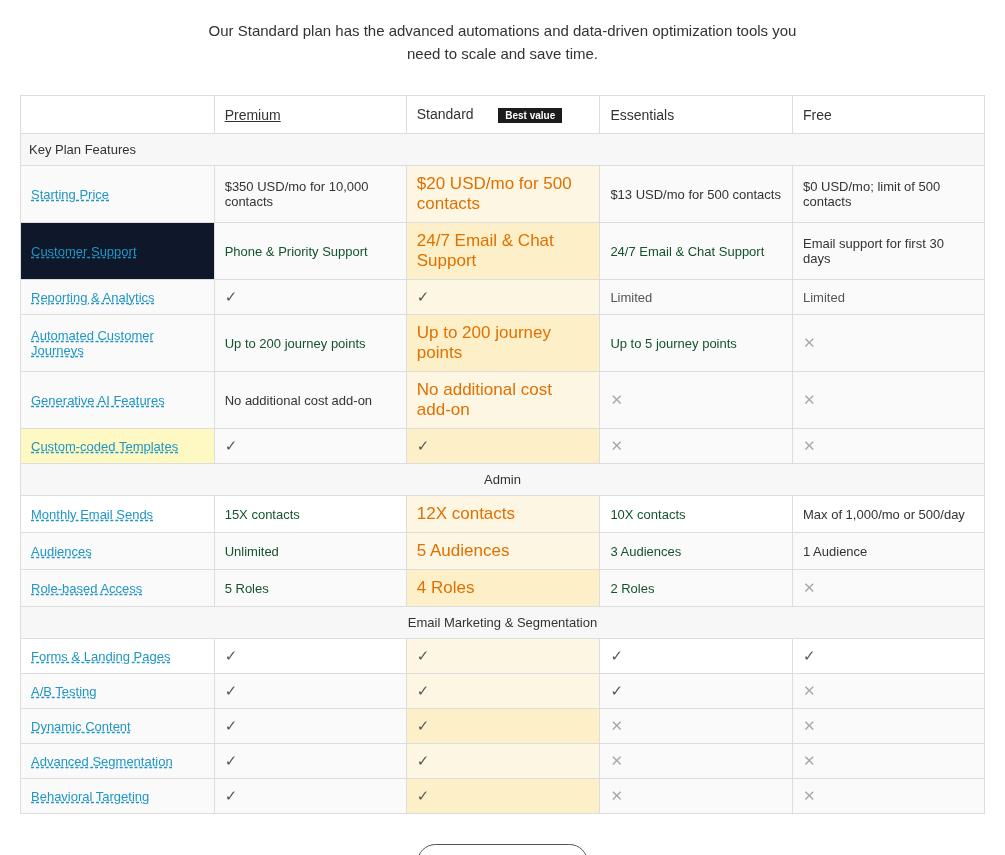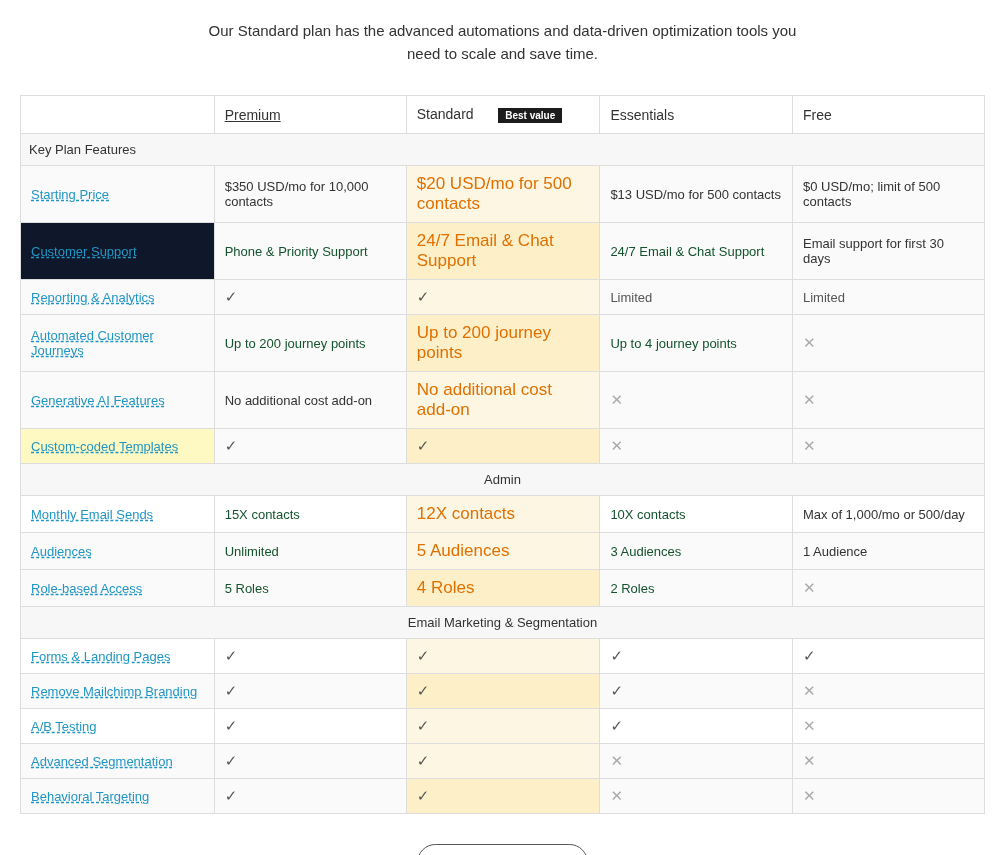--- a/index.html
+++ b/index.html
@@ -211,21 +211,21 @@
         <td class="col-standard" style="background:#fdf6e3;"><span class="check-mark">✓</span></td>
         <td class="col-essentials" style=""><span class="limited-text">Limited</span></td>
         <td class="col-free" style=""><span class="limited-text">Limited</span></td>
       </tr>
       <tr class="feature-row">
         <td class="col-feature" style="background:#fafafa;">
           <a class="feature-link dashed">Automated Customer Journeys</a>
         </td>
         <td class="col-premium" style="background:#fafafa;"><span class="blue-text">Up to 200 journey points</span></td>
         <td class="col-standard" style="background:#fdf0c8;"><span class="orange-text">Up to 200 journey points</span></td>
-        <td class="col-essentials" style="background:#fafafa;"><span class="blue-text">Up to 4 journey points</span></td>
+        <td class="col-essentials" style="background:#fafafa;"><span class="blue-text">Up to 5 journey points</span></td>
         <td class="col-free" style="background:#fafafa;"><span class="x-mark">✕</span></td>
       </tr>
       <tr class="feature-row">
         <td class="col-feature" style="">
           <a class="feature-link dashed">Generative AI Features</a>
         </td>
         <td class="col-premium" style=""><span>No additional cost add-on</span></td>
         <td class="col-standard" style="background:#fdf6e3;"><span class="orange-text">No additional cost add-on</span></td>
         <td class="col-essentials" style=""><span class="x-mark">✕</span></td>
         <td class="col-free" style=""><span class="x-mark">✕</span></td>
@@ -275,38 +275,38 @@
       <tr class="feature-row">
         <td class="col-feature" style="">
           <a class="feature-link dashed">Forms &amp; Landing Pages</a>
         </td>
         <td class="col-premium" style=""><span class="check-mark">✓</span></td>
         <td class="col-standard" style="background:#fdf6e3;"><span class="check-mark">✓</span></td>
         <td class="col-essentials" style=""><span class="check-mark">✓</span></td>
         <td class="col-free" style=""><span class="check-mark">✓</span></td>
       </tr>
       <tr class="feature-row">
-        <td class="col-feature" style="background:#fafafa;">
-          <a class="feature-link dashed">Remove Mailchimp Branding</a>
-        </td>
-        <td class="col-premium" style="background:#fafafa;"><span class="check-mark">✓</span></td>
-        <td class="col-standard" style="background:#fdf0c8;"><span class="check-mark">✓</span></td>
-        <td class="col-essentials" style="background:#fafafa;"><span class="check-mark">✓</span></td>
-        <td class="col-free" style="background:#fafafa;"><span class="x-mark">✕</span></td>
-      </tr>
-      <tr class="feature-row">
         <td class="col-feature" style="">
           <a class="feature-link dashed">A/B Testing</a>
         </td>
         <td class="col-premium" style=""><span class="check-mark">✓</span></td>
         <td class="col-standard" style="background:#fdf6e3;"><span class="check-mark">✓</span></td>
         <td class="col-essentials" style=""><span class="check-mark">✓</span></td>
         <td class="col-free" style=""><span class="x-mark">✕</span></td>
       </tr>
       <tr class="feature-row">
+        <td class="col-feature" style="background:#fafafa;">
+          <a class="feature-link dashed">Dynamic Content</a>
+        </td>
+        <td class="col-premium" style="background:#fafafa;"><span class="check-mark">✓</span></td>
+        <td class="col-standard" style="background:#fdf0c8;"><span class="check-mark">✓</span></td>
+        <td class="col-essentials" style="background:#fafafa;"><span class="x-mark">✕</span></td>
+        <td class="col-free" style="background:#fafafa;"><span class="x-mark">✕</span></td>
+      </tr>
+      <tr class="feature-row">
         <td class="col-feature" style="">
           <a class="feature-link dashed">Advanced Segmentation</a>
         </td>
         <td class="col-premium" style=""><span class="check-mark">✓</span></td>
         <td class="col-standard" style="background:#fdf6e3;"><span class="check-mark">✓</span></td>
         <td class="col-essentials" style=""><span class="x-mark">✕</span></td>
         <td class="col-free" style=""><span class="x-mark">✕</span></td>
       </tr>
       <tr class="feature-row">
         <td class="col-feature" style="background:#fafafa;">

